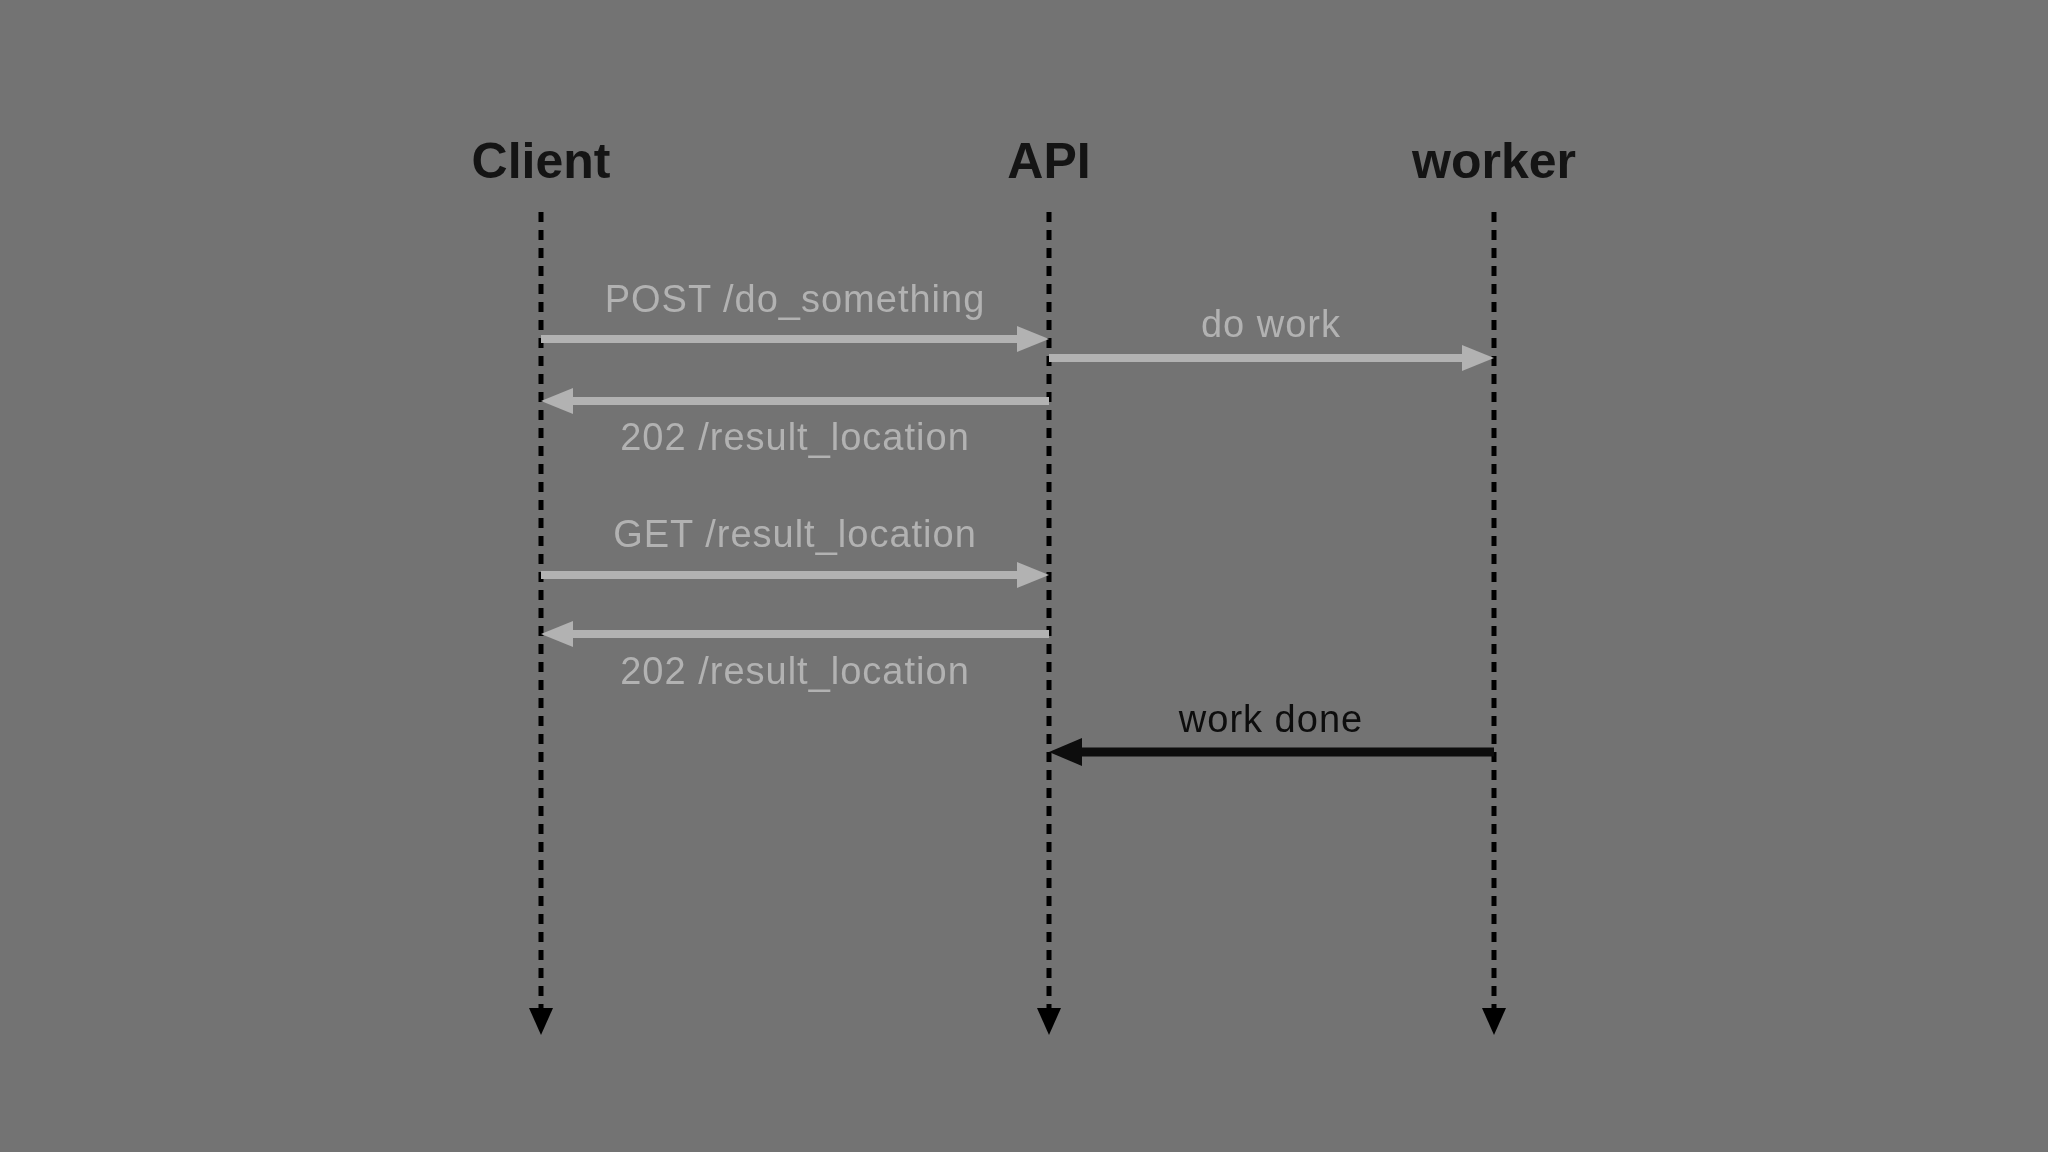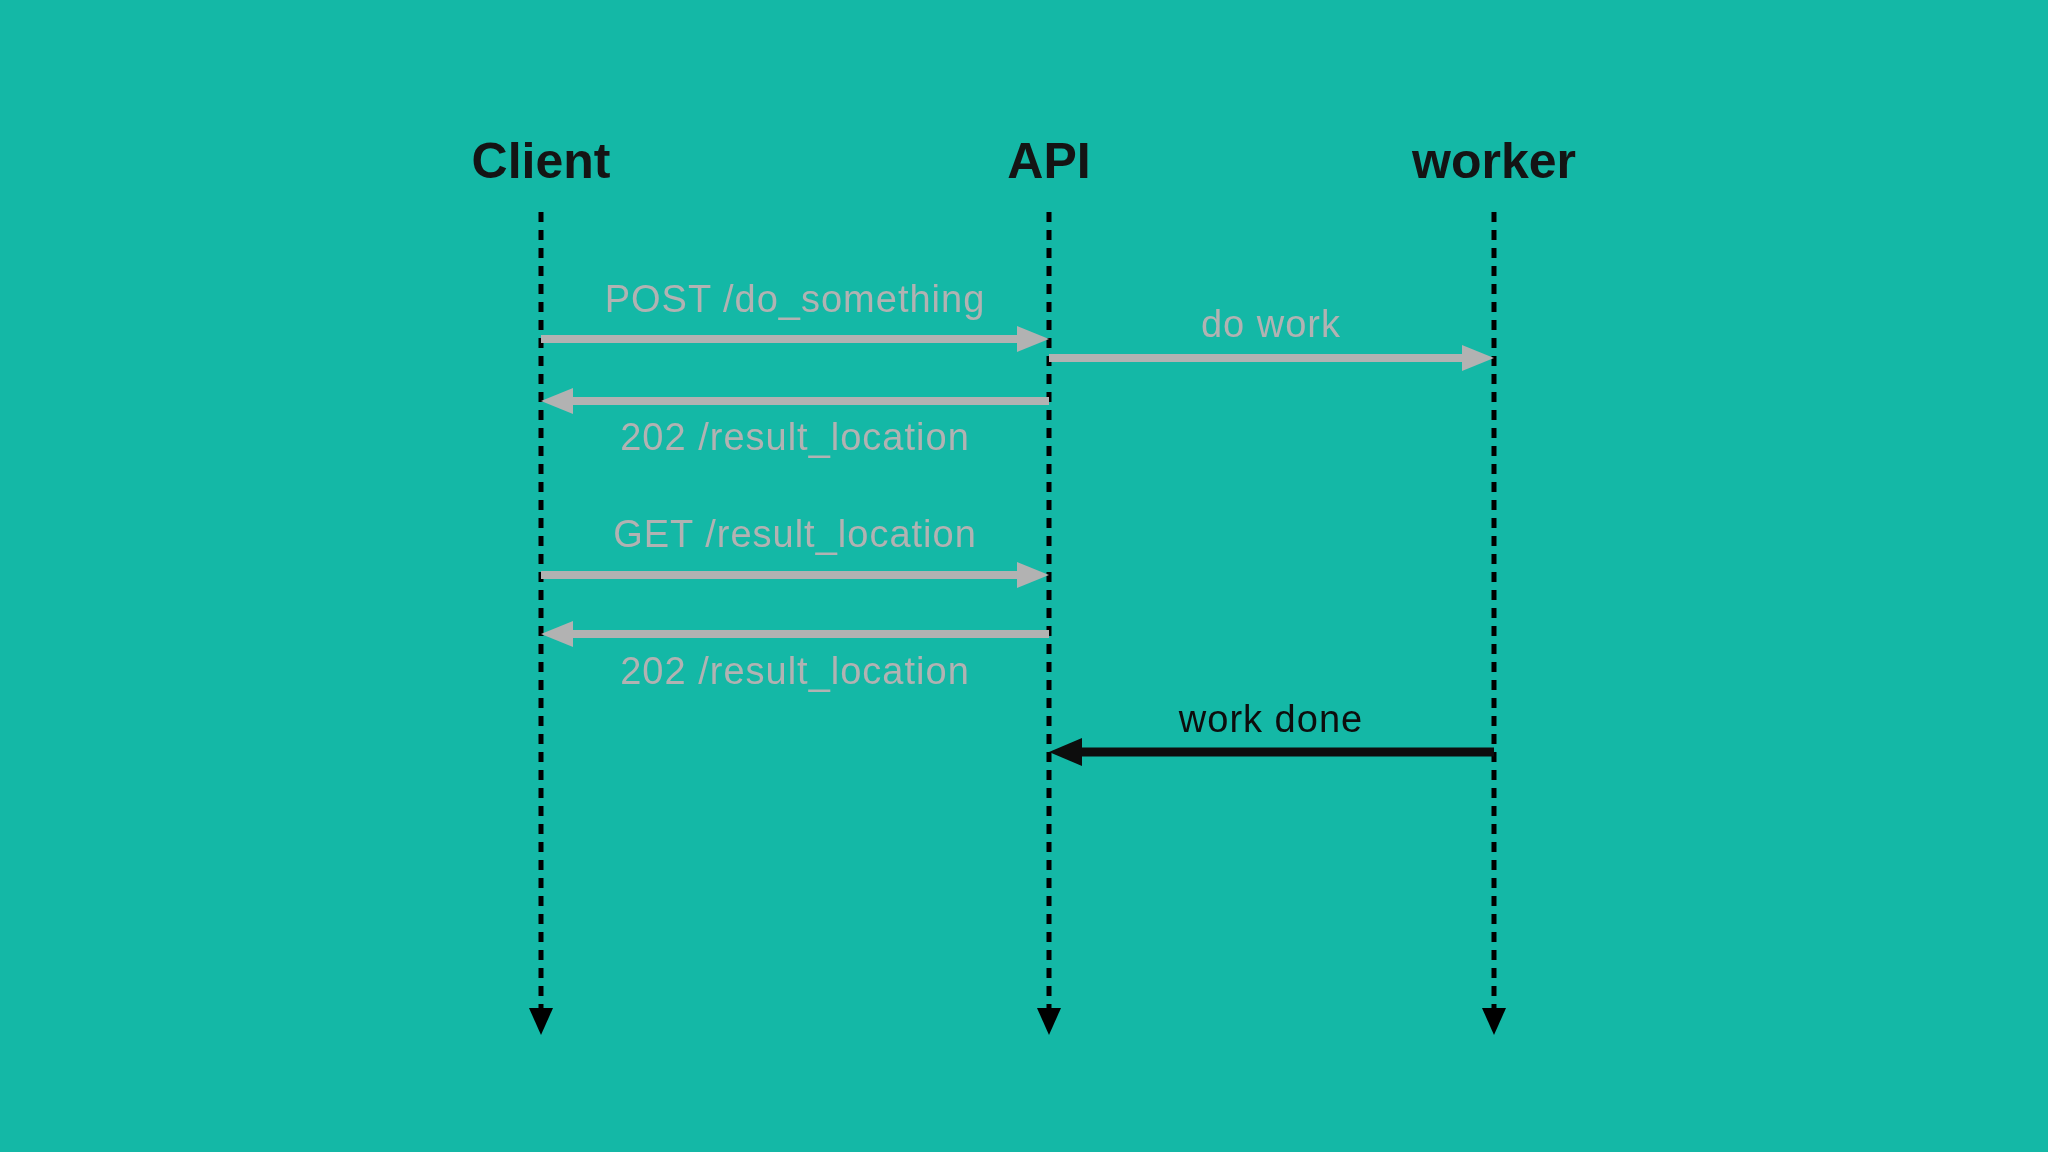--- a/index.html
+++ b/index.html
@@ -3,21 +3,21 @@
 <meta charset="utf-8">
 <style>
   html, body {
     margin: 0;
     padding: 0;
     background: #ffffff;
   }
   .canvas {
     width: 2048px;
     height: 1152px;
-    background: #14b8a6;
+    background: #737373;
     position: relative;
     overflow: hidden;
   }
   svg {
     display: block;
     width: 2048px;
     height: 1152px;
     font-family: "Liberation Sans", "DejaVu Sans", sans-serif;
   }
   .actor-label {

